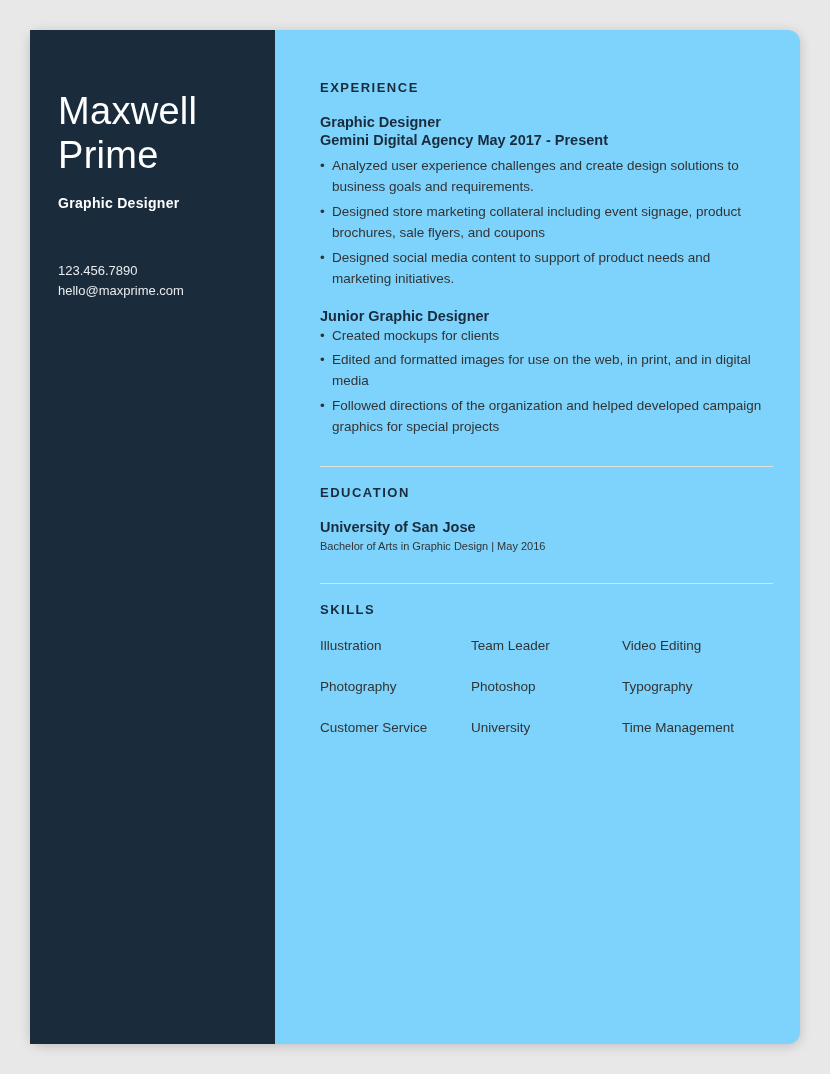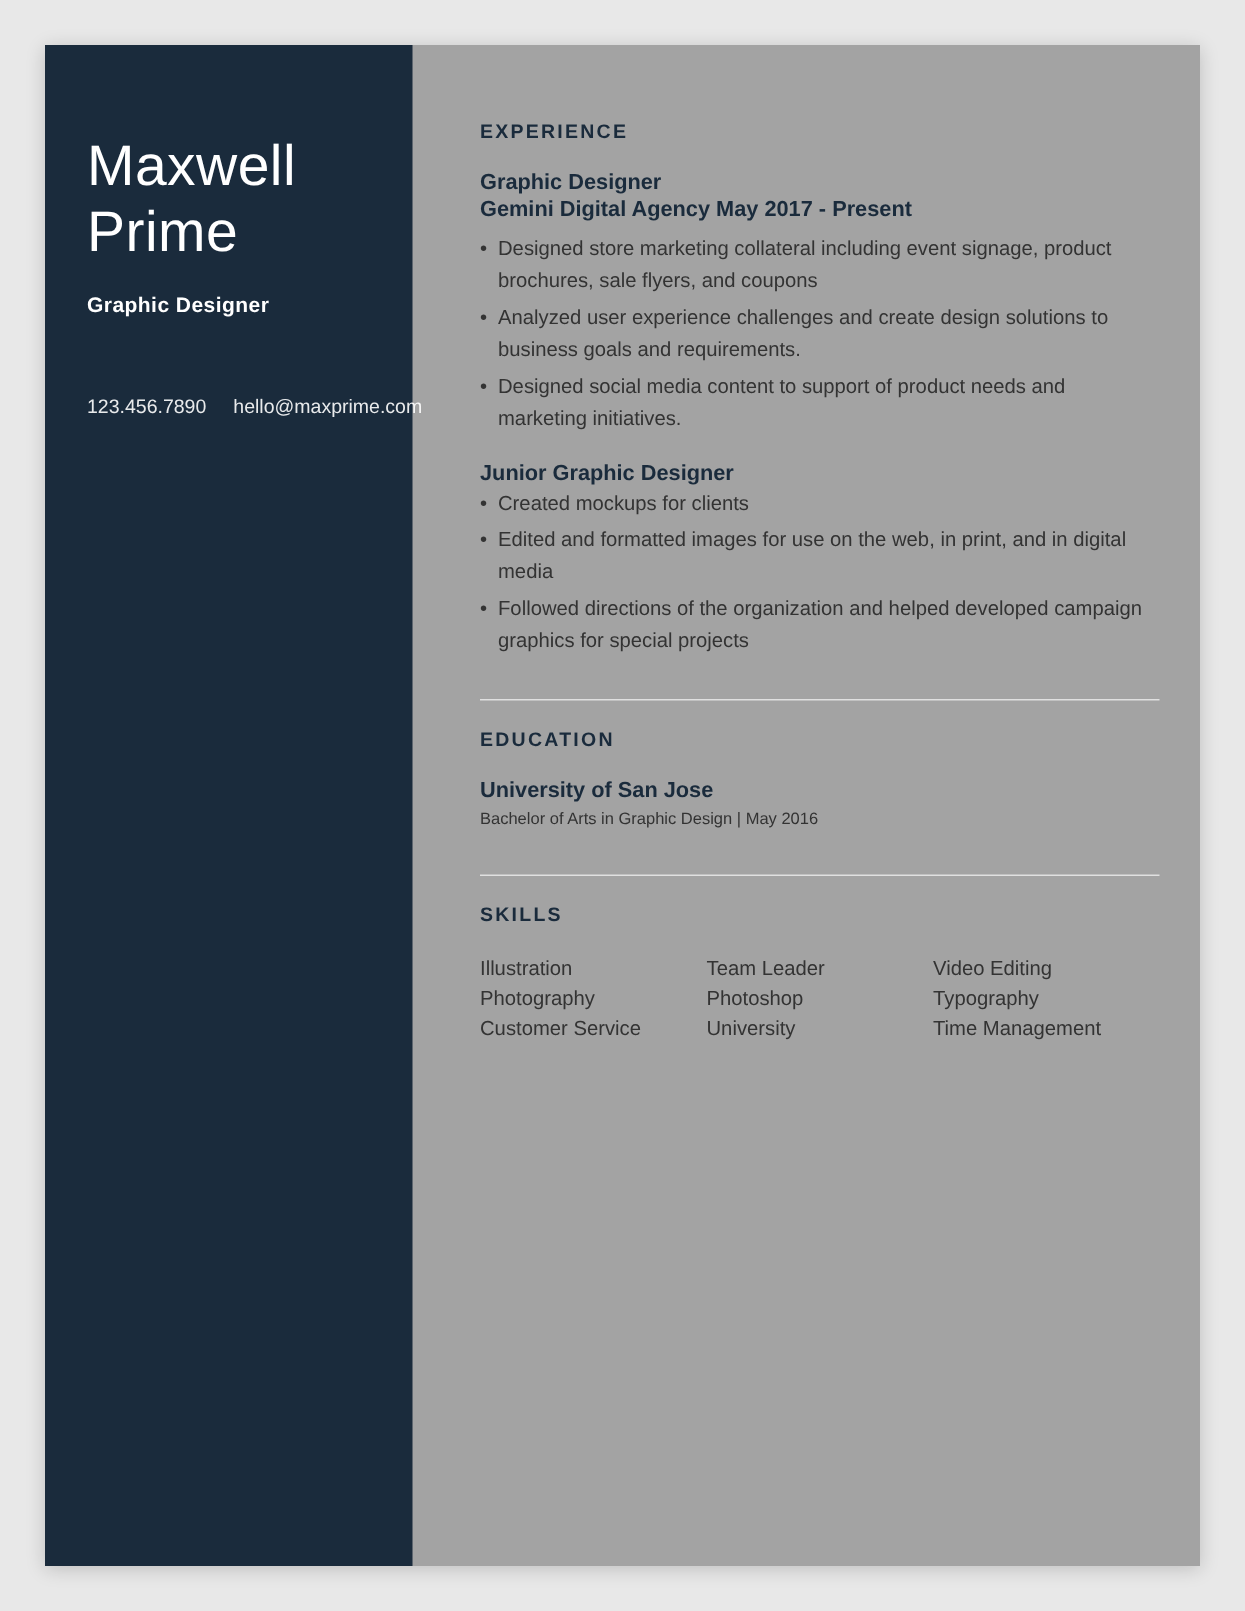--- a/index.html
+++ b/index.html
@@ -14,23 +14,24 @@
       justify-content: center;
       align-items: flex-start;
       padding: 30px;
       font-family: 'Segoe UI', Arial, sans-serif;
       min-height: 1074px;
     }
 
     .resume-wrapper {
       width: 830px;
       min-height: 1014px;
-      background: #a3a3a3;
+      background: #7dd3fc;
       display: flex;
       box-shadow: 0 2px 12px rgba(0,0,0,0.18);
+      border-radius: 12px;
     }
 
     
     .sidebar {
       width: 245px;
       min-height: 100%;
       background: #1a2b3c;
       padding: 60px 28px 40px 28px;
       flex-shrink: 0;
       display: flex;
@@ -49,21 +50,22 @@
     .sidebar-title {
       color: #ffffff;
       font-size: 14px;
       font-weight: 700;
       margin-bottom: 40px;
       letter-spacing: 0.3px;
     }
 
     .sidebar-contact {
       display: flex;
-      gap: 18px;
+      flex-direction: column;
+      gap: 0;
       margin-top: 10px;
     }
 
     .sidebar-contact-item {
       color: #ffffff;
       font-size: 13px;
       font-weight: 300;
       opacity: 0.9;
       line-height: 1.5;
     }
@@ -141,21 +143,21 @@
     .skills-grid {
       display: grid;
       grid-template-columns: 1fr 1fr 1fr;
       gap: 0;
       margin-top: 6px;
     }
 
     .skills-col {
       display: flex;
       flex-direction: column;
-      gap: 0;
+      gap: 21px;
     }
 
     .skill-item {
       font-size: 13.5px;
       color: #333;
       line-height: 1.5;
     }
 
     .divider {
       border: none;
@@ -183,22 +185,22 @@
 
   <main class="main-content">
 
     <section class="section">
       <div class="section-title">EXPERIENCE</div>
 
       <div class="job-block">
         <div class="job-title">Graphic Designer</div>
         <div class="job-company-date">Gemini Digital Agency May 2017 - Present</div>
         <ul class="job-bullets">
+          <li>Analyzed user experience challenges and create design solutions to business goals and requirements.</li>
           <li>Designed store marketing collateral including event signage, product brochures, sale flyers, and coupons</li>
-          <li>Analyzed user experience challenges and create design solutions to business goals and requirements.</li>
           <li>Designed social media content to support of product needs and marketing initiatives.</li>
         </ul>
       </div>
 
       <div class="job-block">
         <div class="job-title">Junior Graphic Designer</div>
         <ul class="job-bullets">
           <li>Created mockups for clients</li>
           <li>Edited and formatted images for use on the web, in print, and in digital media</li>
           <li>Followed directions of the organization and helped developed campaign graphics for special projects</li>

